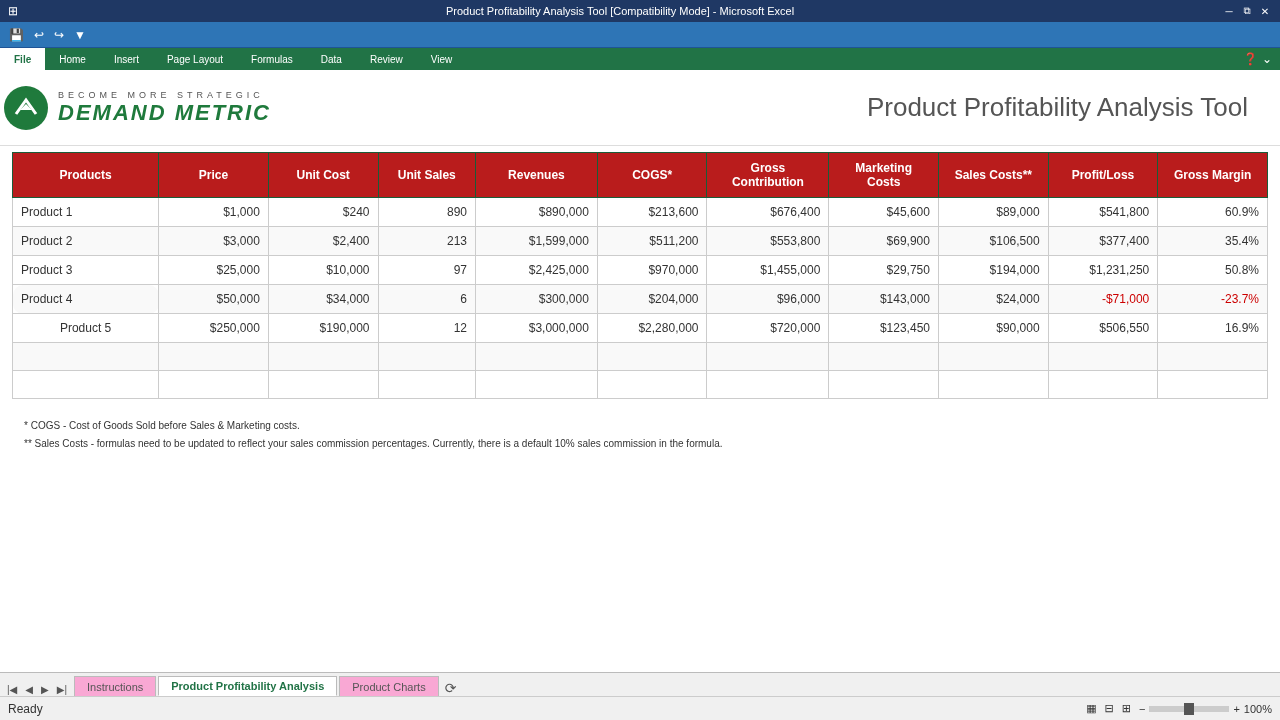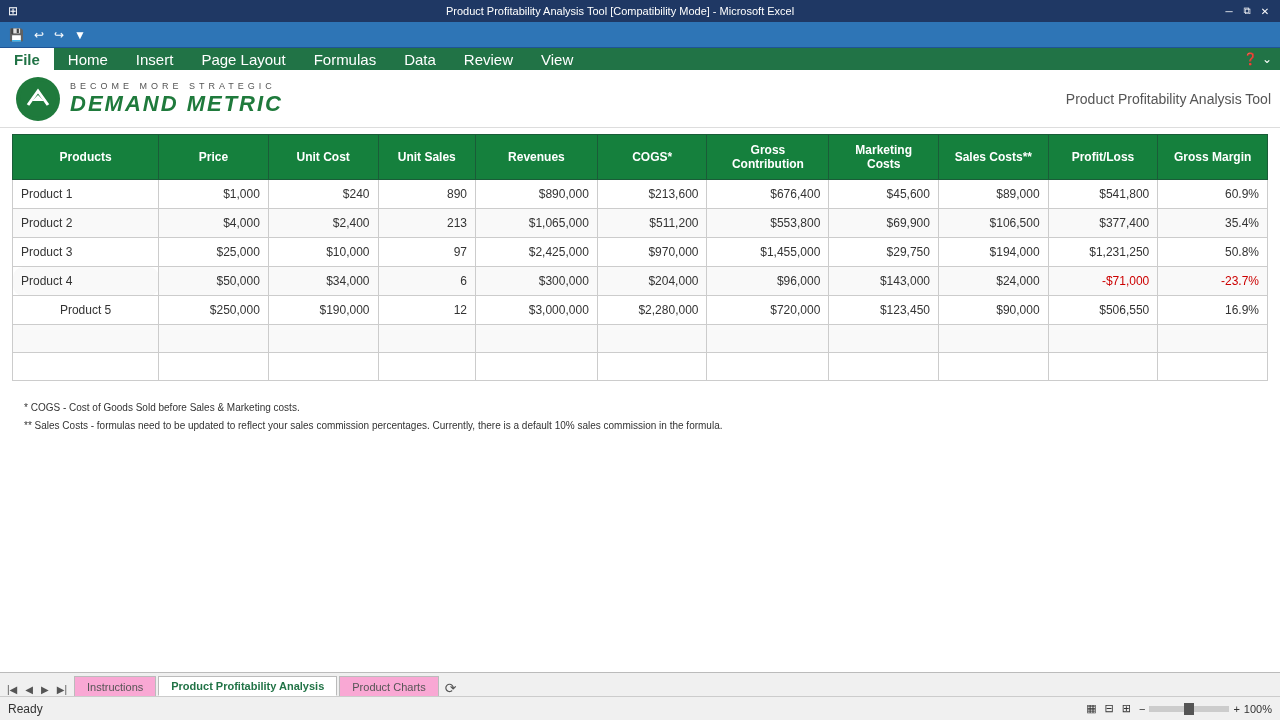--- a/index.html
+++ b/index.html
@@ -38,37 +38,37 @@
       height: 22px;
       display: flex;
       align-items: center;
     }
     .ribbon-tab {
       padding: 0 14px;
       height: 100%;
       display: flex;
       align-items: center;
       color: #fff;
-      font-size: 15px;
+      font-size: 10px;
       cursor: pointer;
     }
     .ribbon-tab.active {
       background: #fff;
       color: #217346;
       font-weight: bold;
     }
     .ribbon-right { margin-left: auto; display: flex; align-items: center; gap: 4px; padding-right: 8px; color: #fff; font-size: 12px; }
 
     
     .header-area {
       background: #fff;
-      height: 58px;
-      display: flex;
-      align-items: center;
-      padding: 6px 16px;
+      height: 76px;
+      display: flex;
+      align-items: center;
+      padding: 6px 4px;
       border-bottom: 1px solid #ddd;
       position: relative;
     }
     .logo-container { display: flex; align-items: center; gap: 10px; }
     .logo-circle {
       width: 44px;
       height: 44px;
       border-radius: 50%;
       background: #1f7a3c;
       display: flex;
@@ -76,34 +76,34 @@
       justify-content: center;
       color: #fff;
       font-size: 20px;
       font-weight: bold;
     }
     .logo-text { display: flex; flex-direction: column; }
     .logo-become { font-size: 9px; letter-spacing: 4px; color: #555; text-transform: uppercase; }
     .logo-demand { font-size: 22px; font-weight: bold; color: #1f7a3c; letter-spacing: 2px; text-transform: uppercase; font-style: italic; }
     .app-title {
       position: absolute;
-      right: 9px;
-      font-size: 14px;
+      right: 32px;
+      font-size: 26px;
       color: #555;
       font-weight: normal;
     }
 
     
     .data-table {
       width: 100%;
       border-collapse: collapse;
       margin: 6px 0;
     }
     .data-table th {
-      background: #15803d;
+      background: #b91c1c;
       color: #fff;
       padding: 8px 6px;
       text-align: center;
       font-size: 12px;
       font-weight: 600;
       border: 1px solid #1a5c38;
       vertical-align: middle;
     }
     .data-table td {
       border: 1px solid #ccc;
@@ -277,24 +277,24 @@
               <td>$890,000</td>
               <td>$213,600</td>
               <td>$676,400</td>
               <td>$45,600</td>
               <td>$89,000</td>
               <td>$541,800</td>
               <td>60.9%</td>
             </tr>
             <tr>
               <td style="text-align: left;">Product 2</td>
-              <td>$4,000</td>
+              <td>$3,000</td>
               <td>$2,400</td>
               <td>213</td>
-              <td>$1,065,000</td>
+              <td>$1,599,000</td>
               <td>$511,200</td>
               <td>$553,800</td>
               <td>$69,900</td>
               <td>$106,500</td>
               <td>$377,400</td>
               <td>35.4%</td>
             </tr>
             <tr>
               <td style="text-align: left;">Product 3</td>
               <td>$25,000</td>

